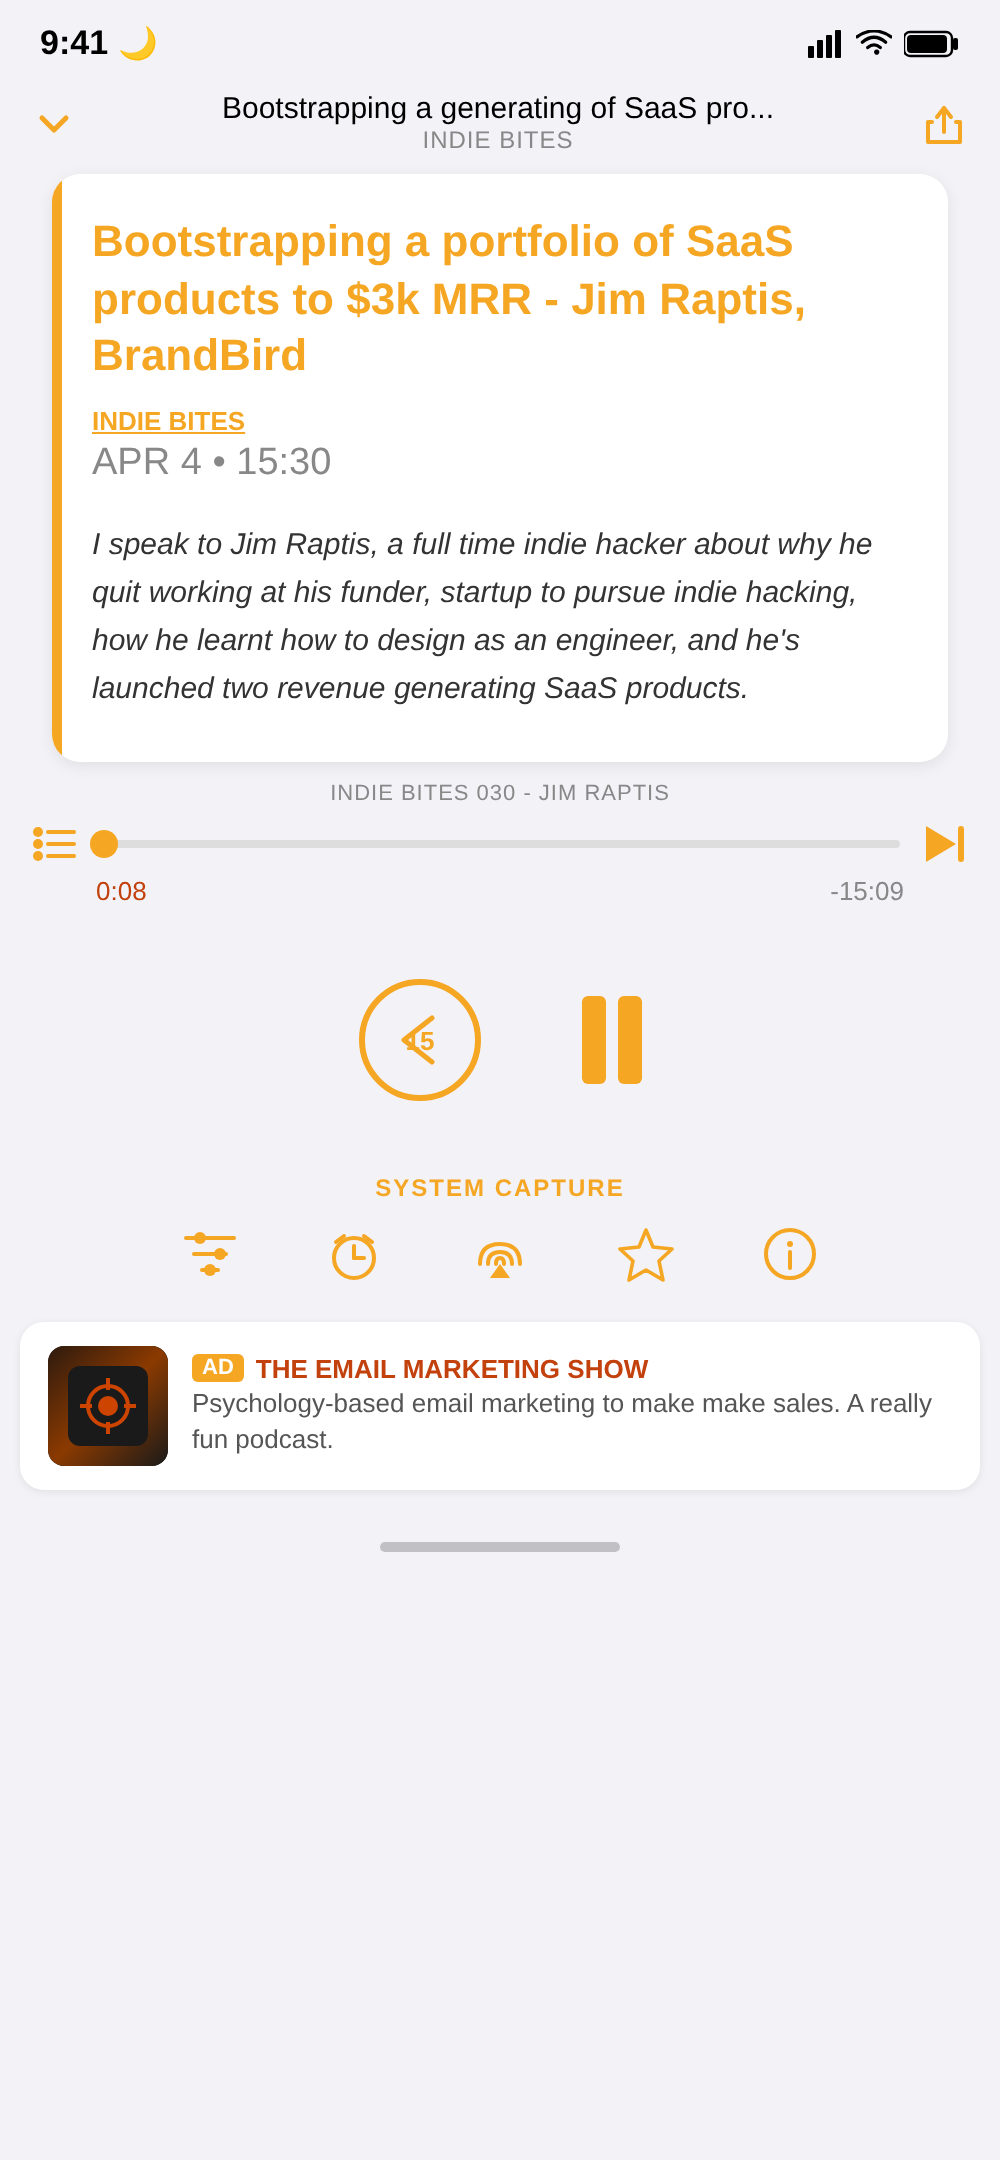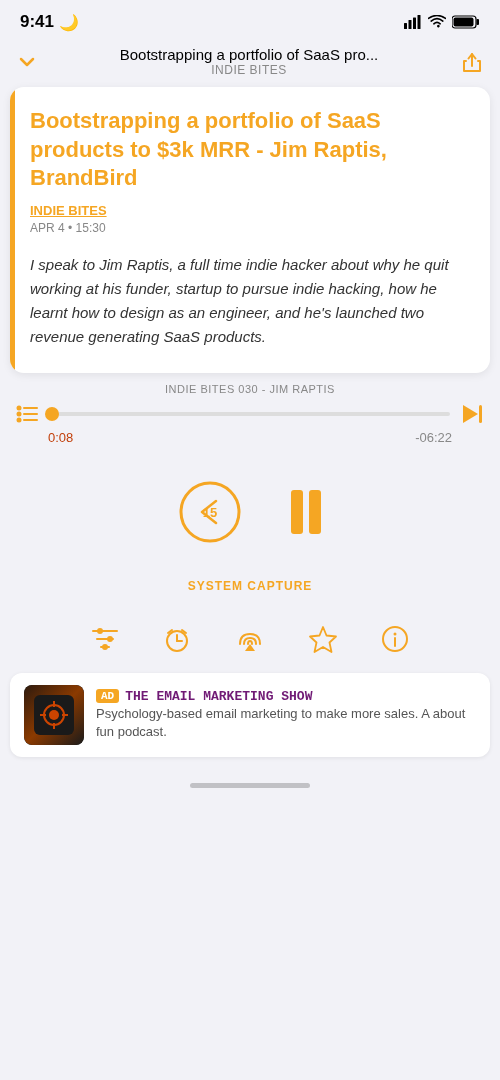--- a/index.html
+++ b/index.html
@@ -59,21 +59,21 @@
       color: #888;
       letter-spacing: 0.5px;
     }
     .nav-share {
       color: #f5a623;
       font-size: 22px;
     }
 
     
     .episode-card {
-      margin: 4px 10px 0;
+      margin: 4px 26px 0;
       background: #fff;
       border-radius: 14px;
       padding: 20px 20px 24px;
       box-shadow: 0 2px 8px rgba(0,0,0,0.08);
       position: relative;
       overflow: hidden;
     }
     .left-accent {
       position: absolute;
       left: 0;
@@ -92,21 +92,21 @@
     }
     .podcast-name-link {
       font-size: 13px;
       font-weight: 600;
       color: #f5a623;
       text-decoration: underline;
       display: block;
       margin-bottom: 3px;
     }
     .episode-meta {
-      font-size: 12px;
+      font-size: 19px;
       color: #888;
       margin-bottom: 18px;
     }
     .episode-description {
       font-size: 15px;
       color: #333;
       font-style: italic;
       line-height: 1.6;
     }
 
@@ -209,21 +209,21 @@
     
     .system-section {
       text-align: center;
       margin-top: 6px;
     }
     .system-label {
       font-size: 12px;
       font-weight: 700;
       color: #f5a623;
       letter-spacing: 1px;
-      margin-bottom: 32px;
+      margin-bottom: 12px;
     }
     .system-icons-row {
       display: flex;
       justify-content: center;
       align-items: center;
       gap: 44px;
       padding: 0 10px;
     }
     .sys-icon {
       color: #f5a623;
@@ -265,34 +265,33 @@
       justify-content: center;
     }
     .ad-content {
       flex: 1;
     }
     .ad-tag-row {
       display: flex;
       align-items: center;
       gap: 6px;
       margin-bottom: 1px;
-      font-family: Liberation Mono, monospace;
     }
     .ad-tag {
       background: #f5a623;
       color: #fff;
       font-size: 11px;
       font-weight: 700;
       padding: 1px 5px;
       border-radius: 3px;
     }
     .ad-title {
       font-size: 13px;
       font-weight: 700;
-      color: #701a75;
+      color: #c2410c;
     }
     .ad-description {
       font-size: 13px;
       color: #555;
       line-height: 1.4;
     }
 
     
     .home-indicator {
       display: flex;
@@ -342,21 +341,21 @@
   </div>
 </div>
 
 <div class="top-nav">
   <span class="nav-chevron">
     <svg width="22" height="22" viewBox="0 0 22 22" fill="none">
       <path d="M5 8 L11 14 L17 8" stroke="#f5a623" stroke-width="2.5" stroke-linecap="round" stroke-linejoin="round"></path>
     </svg>
   </span>
   <div class="nav-title-area">
-    <div class="nav-episode-title">Bootstrapping a portfolio of SaaS pro...</div>
+    <div class="nav-episode-title">Bootstrapping a generating of SaaS pro...</div>
     <div class="nav-podcast-name">INDIE BITES</div>
   </div>
   <span class="nav-share">
     <svg width="24" height="24" viewBox="0 0 24 24" fill="none">
       <path d="M8.5 8.5 L12 4 L15.5 8.5" stroke="#f5a623" stroke-width="2" stroke-linecap="round" stroke-linejoin="round"></path>
       <path d="M12 4 L12 16" stroke="#f5a623" stroke-width="2" stroke-linecap="round"></path>
       <path d="M6 11 L4 11 L4 21 L20 21 L20 11 L18 11" stroke="#f5a623" stroke-width="2" stroke-linecap="round" stroke-linejoin="round"></path>
     </svg>
   </span>
 </div>
@@ -392,21 +391,21 @@
     </div>
     <span class="skip-end-icon">
       <svg width="24" height="22" viewBox="0 0 24 22" fill="none">
         <polygon points="3,2 18,11 3,20" fill="#f5a623"></polygon>
         <rect x="19" y="2" width="3" height="18" rx="1.5" fill="#f5a623"></rect>
       </svg>
     </span>
   </div>
   <div class="time-row">
     <span class="time-current">0:08</span>
-    <span class="time-remaining">-06:22</span>
+    <span class="time-remaining">-15:09</span>
   </div>
 </div>
 
 <div class="playback-controls">
   <div class="control-btn">
     <svg width="62" height="62" viewBox="0 0 62 62" fill="none">
       <circle cx="31" cy="31" r="29" stroke="#f5a623" stroke-width="3"></circle>
 
       <path d="M37 20 L23 31 L37 42" stroke="#f5a623" stroke-width="2.5" stroke-linecap="round" stroke-linejoin="round" fill="none"></path>
       <text x="31" y="36" text-anchor="middle" fill="#f5a623" font-size="13" font-weight="700" font-family="-apple-system,sans-serif">15</text>
@@ -480,19 +479,19 @@
         <line x1="6" y1="20" x2="12" y2="20" stroke="#cc4400" stroke-width="2"></line>
         <line x1="28" y1="20" x2="34" y2="20" stroke="#cc4400" stroke-width="2"></line>
       </svg>
     </div>
   </div>
   <div class="ad-content">
     <div class="ad-tag-row">
       <span class="ad-tag">AD</span>
       <span class="ad-title">THE EMAIL MARKETING SHOW</span>
     </div>
-    <div class="ad-description">Psychology-based email marketing to make more sales. A about fun podcast.</div>
+    <div class="ad-description">Psychology-based email marketing to make make sales. A really fun podcast.</div>
   </div>
 </div>
 
 <div class="home-indicator">
   <div class="home-bar"></div>
 </div>
 
 </body></html>

